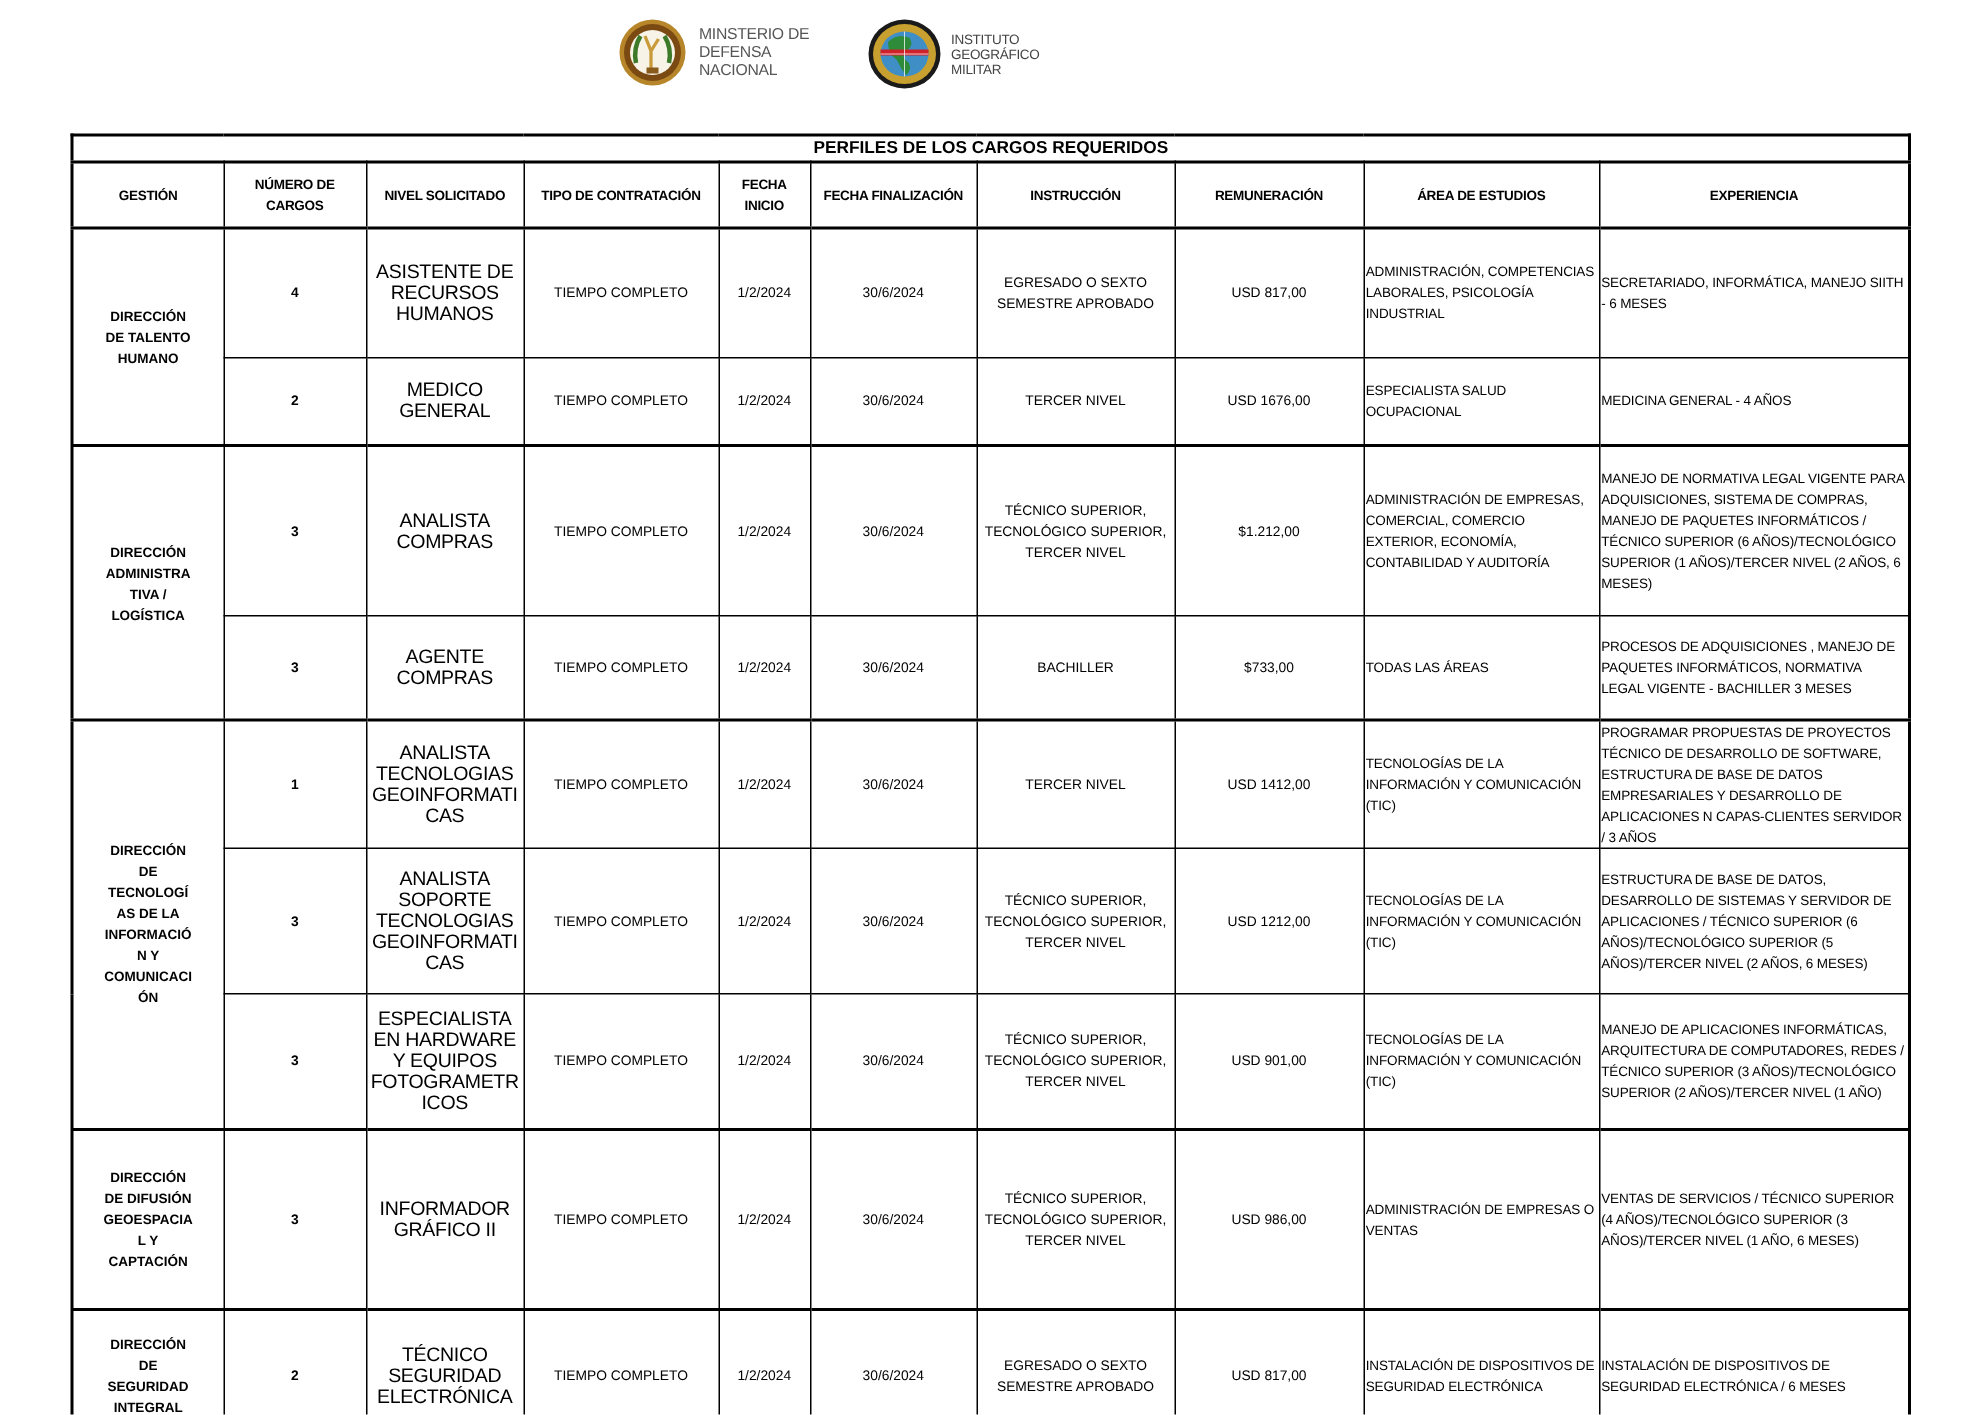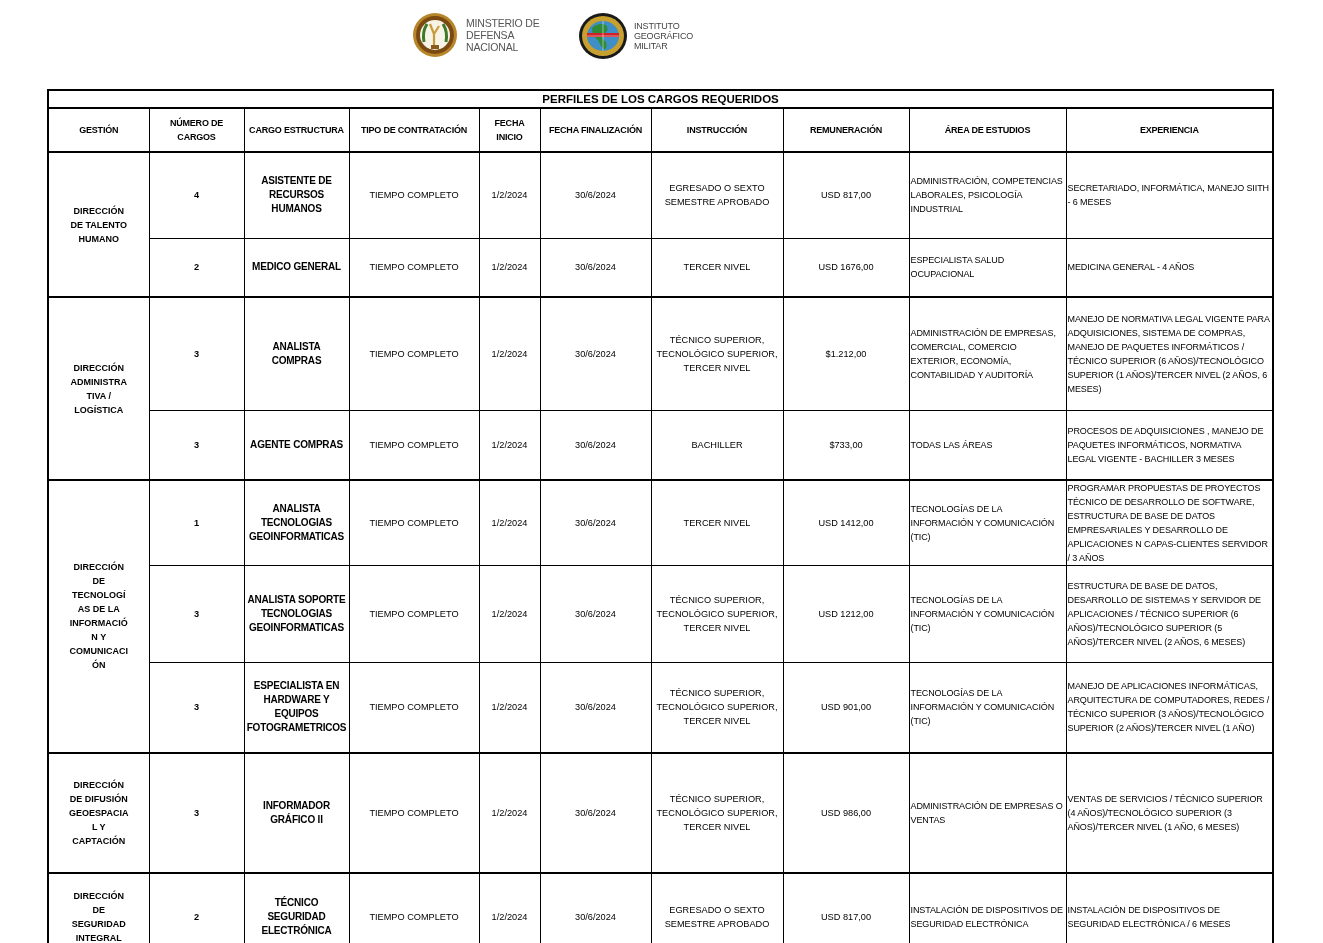--- a/index.html
+++ b/index.html
@@ -14,21 +14,21 @@
   .logo-text div { white-space:nowrap; }
 
   .tbl-wrap { position:absolute; left:47px; top:89px; width:1225px; }
   table { border-collapse:collapse; width:1225px; table-layout:fixed; font-family:"Liberation Sans", sans-serif; font-size:9.2px; border:2px solid #000; }
   td, th { border:1px solid #000; padding:0 2px; vertical-align:middle; text-align:center; line-height:14px; word-wrap:break-word; }
   th { font-weight:normal; }
   .title-row th { font-weight:bold; font-size:11.5px; height:16px; border-bottom:2px solid #000; line-height:16px; padding:0; }
   .head-row th { height:42px; font-weight:bold; font-size:9px; letter-spacing:-0.2px; border-bottom:2px solid #000; }
   td.gestion { font-weight:bold; font-size:9px; padding:0 20px; }
   td.num { font-weight:bold; }
-  td.cargo { font-weight:bold; font-size:10px; letter-spacing:-0.2px; }
+  td.cargo { font-weight:normal; font-size:13px; letter-spacing:-0.2px; }
   td.left { text-align:left; padding-left:1px; font-size:9px; letter-spacing:-0.1px; }
   tr.group-end td { border-bottom:2px solid #000; }
   td.gestion { border-bottom:2px solid #000; }
 </style>
 </head>
 <body>
 
 <div class="header">
   <div class="logo-group logo2">
     <svg width="50" height="48" viewBox="0 0 50 48">
@@ -77,21 +77,21 @@
         <col style="width:157px">
         <col style="width:207px">
     </colgroup>
     <thead>
       <tr class="title-row">
         <th colspan="10">PERFILES DE LOS CARGOS REQUERIDOS</th>
       </tr>
       <tr class="head-row" id="head-row">
           <th>GESTIÓN</th>
           <th>NÚMERO DE CARGOS</th>
-          <th>CARGO ESTRUCTURA</th>
+          <th>NIVEL SOLICITADO</th>
           <th>TIPO DE CONTRATACIÓN</th>
           <th>FECHA INICIO</th>
           <th>FECHA FINALIZACIÓN</th>
           <th>INSTRUCCIÓN</th>
           <th>REMUNERACIÓN</th>
           <th>ÁREA DE ESTUDIOS</th>
           <th>EXPERIENCIA</th>
         </tr>
     </thead>
     <tbody id="tbody">

